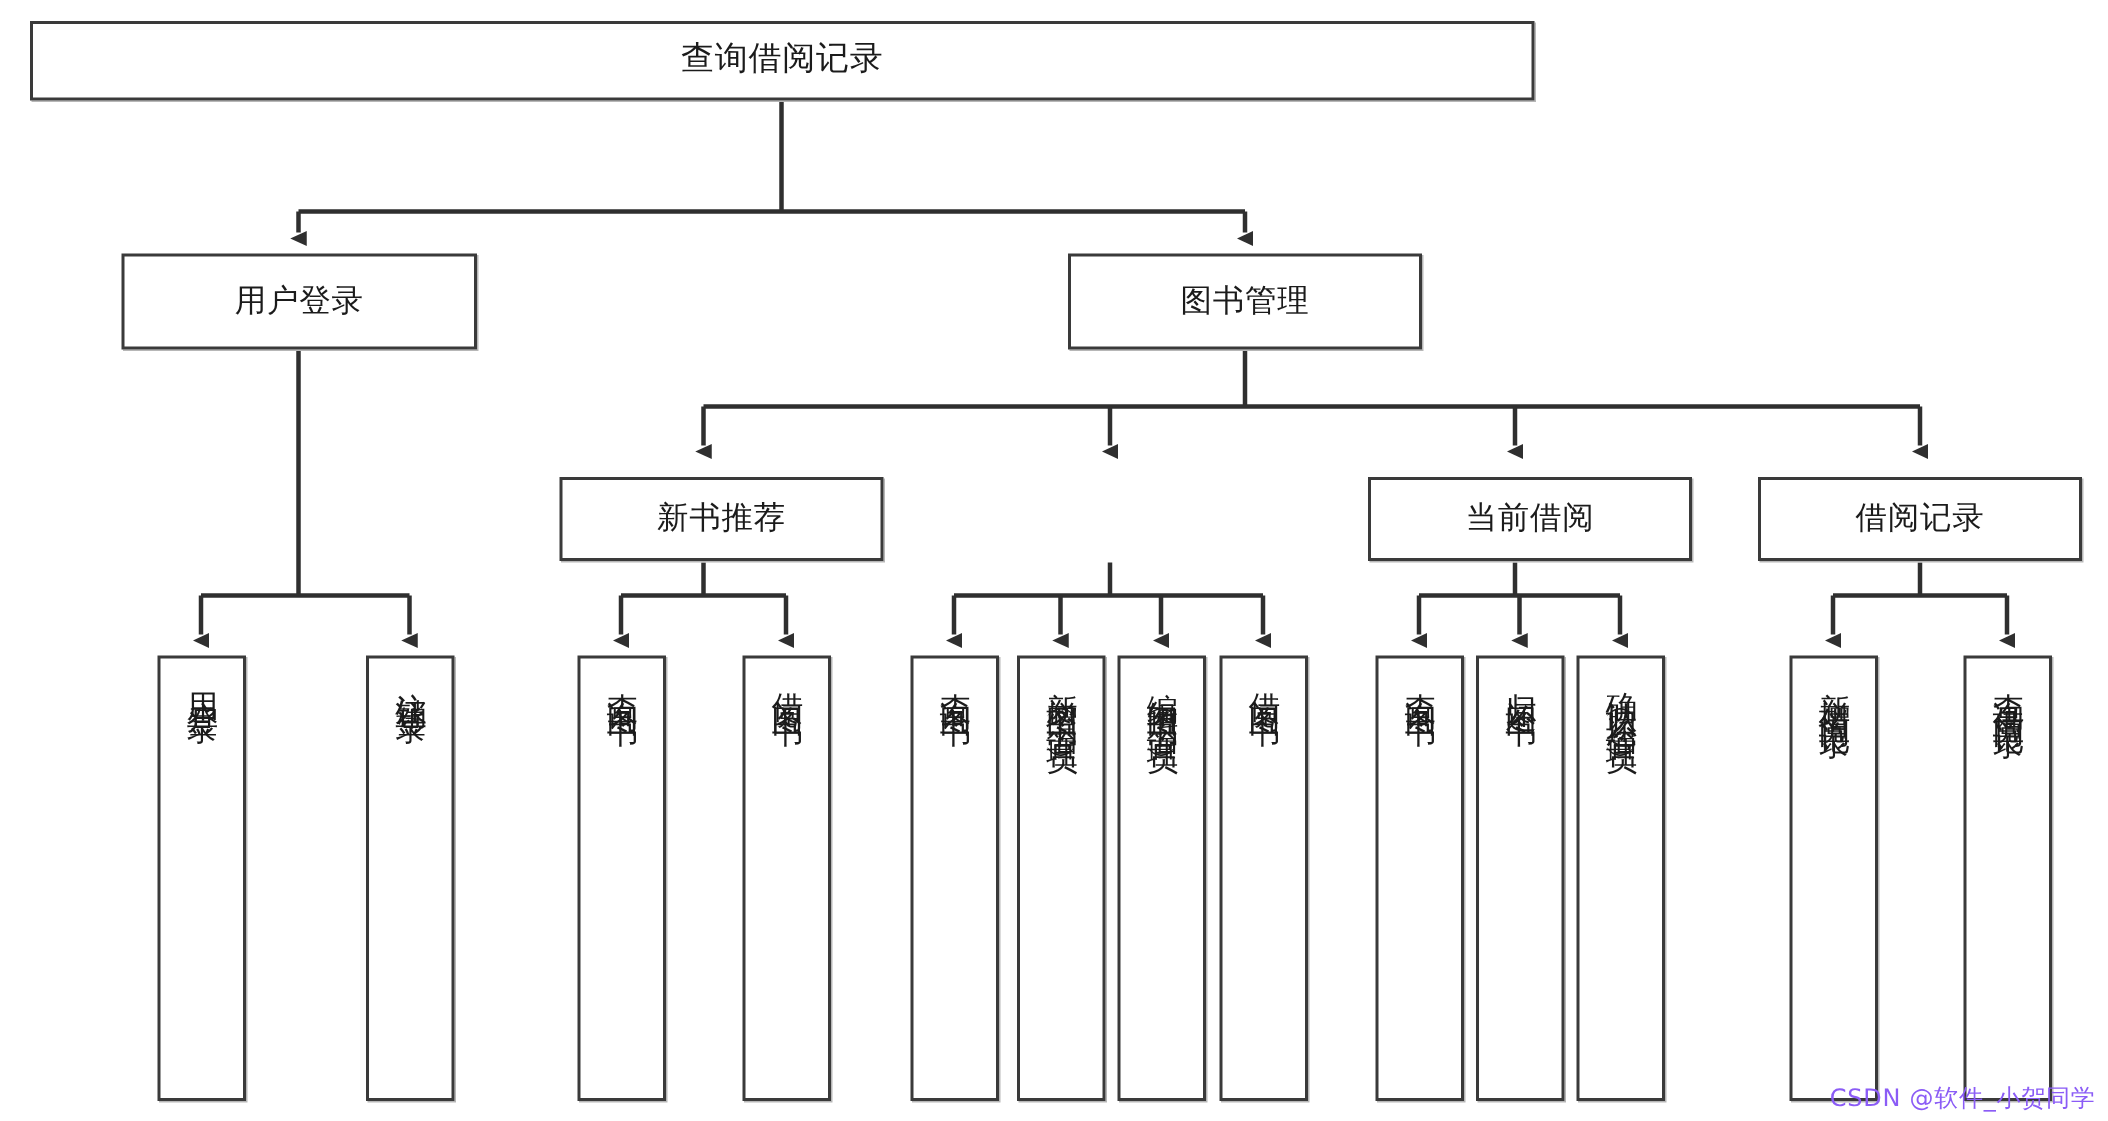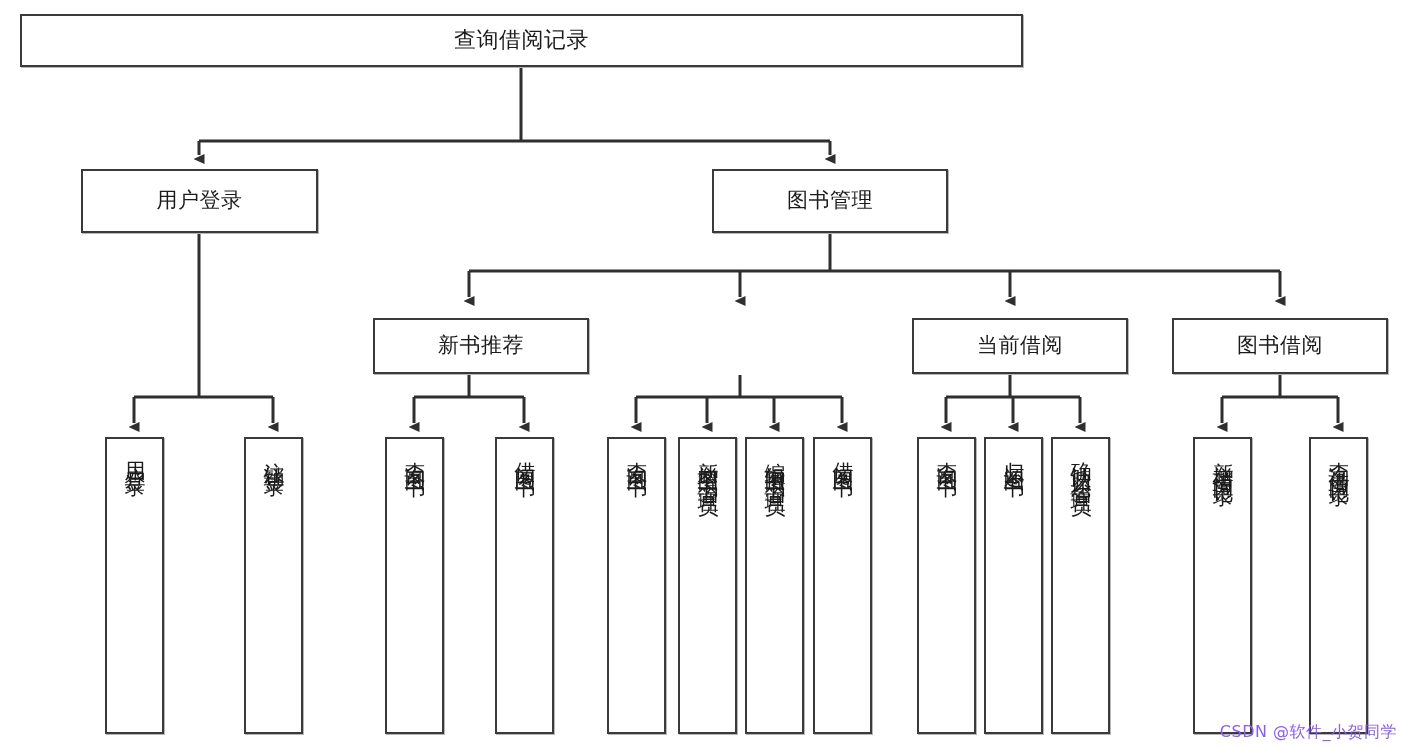--- a/index.html
+++ b/index.html
@@ -144,21 +144,21 @@
     <span class="label">图书管理</span>
   </div>
 
   <div class="node horiz" style="left:361px; top:318px; width:216px; height:56px;margin-left:12px;">
     <span class="label">新书推荐</span>
   </div>
   <div class="node horiz" style="left:912px; top:318px; width:216px; height:56px;">
     <span class="label">当前借阅</span>
   </div>
   <div class="node horiz" style="left:1172px; top:318px; width:216px; height:56px;">
-    <span class="label">图书借阅</span>
+    <span class="label">借阅记录</span>
   </div>
 
   <div class="node vert" style="left:105px; top:437px; width:59px; height:297px;">
     <span class="label">用户登录</span>
   </div>
   <div class="node vert" style="left:244px; top:437px; width:59px; height:297px;">
     <span class="label">注销登录</span>
   </div>
 
   <div class="node vert" style="left:385px; top:437px; width:59px; height:297px;">

